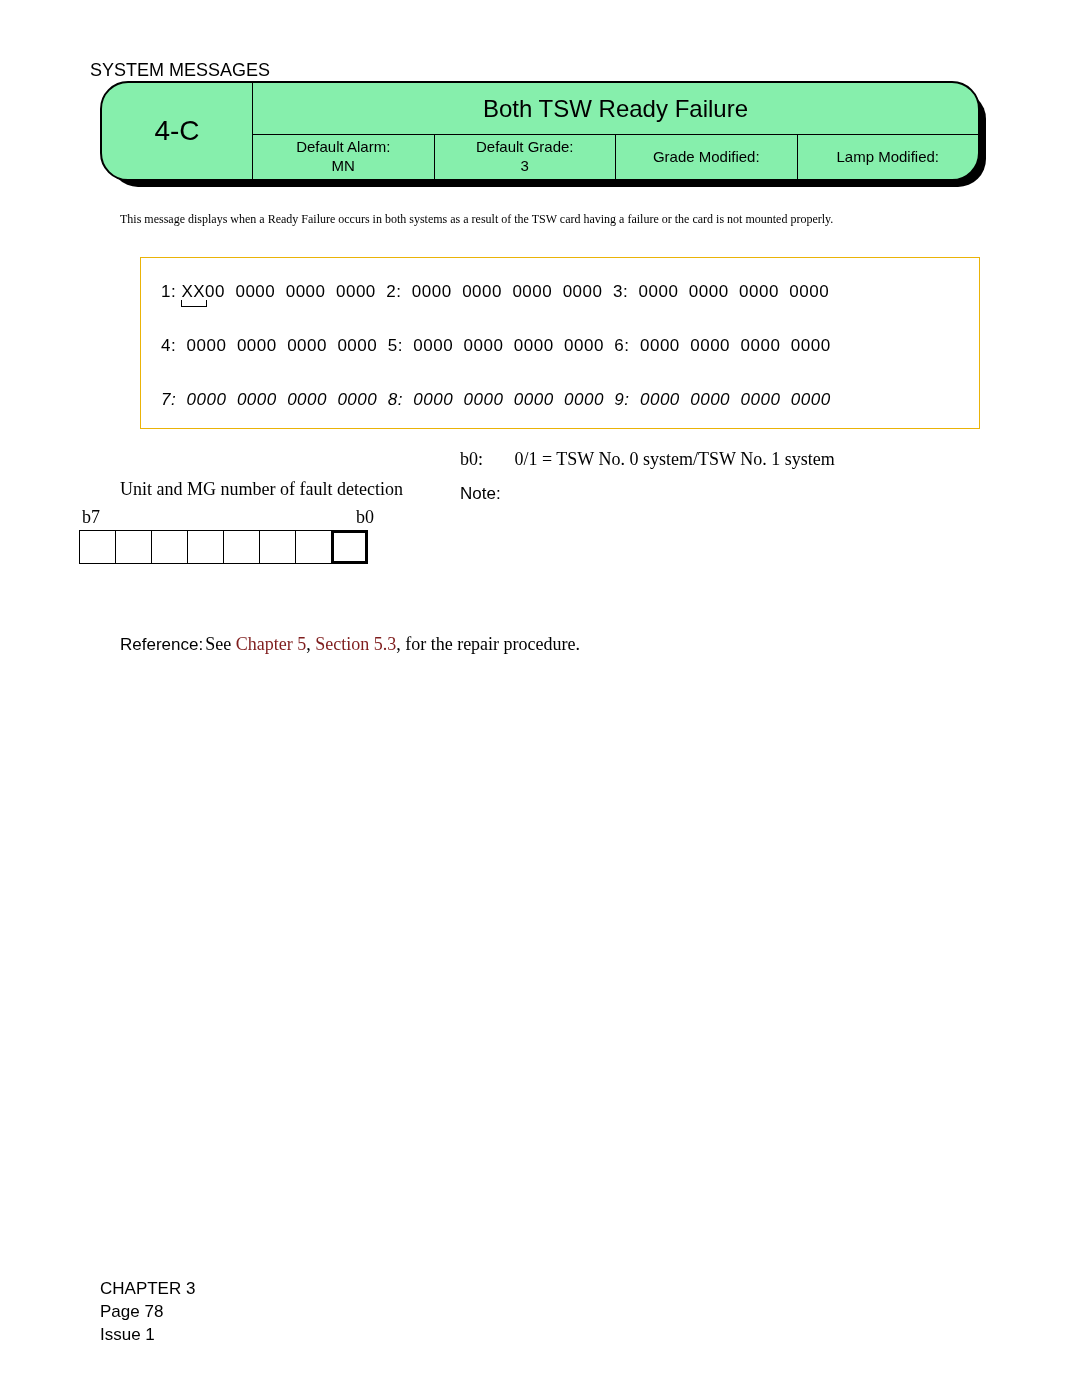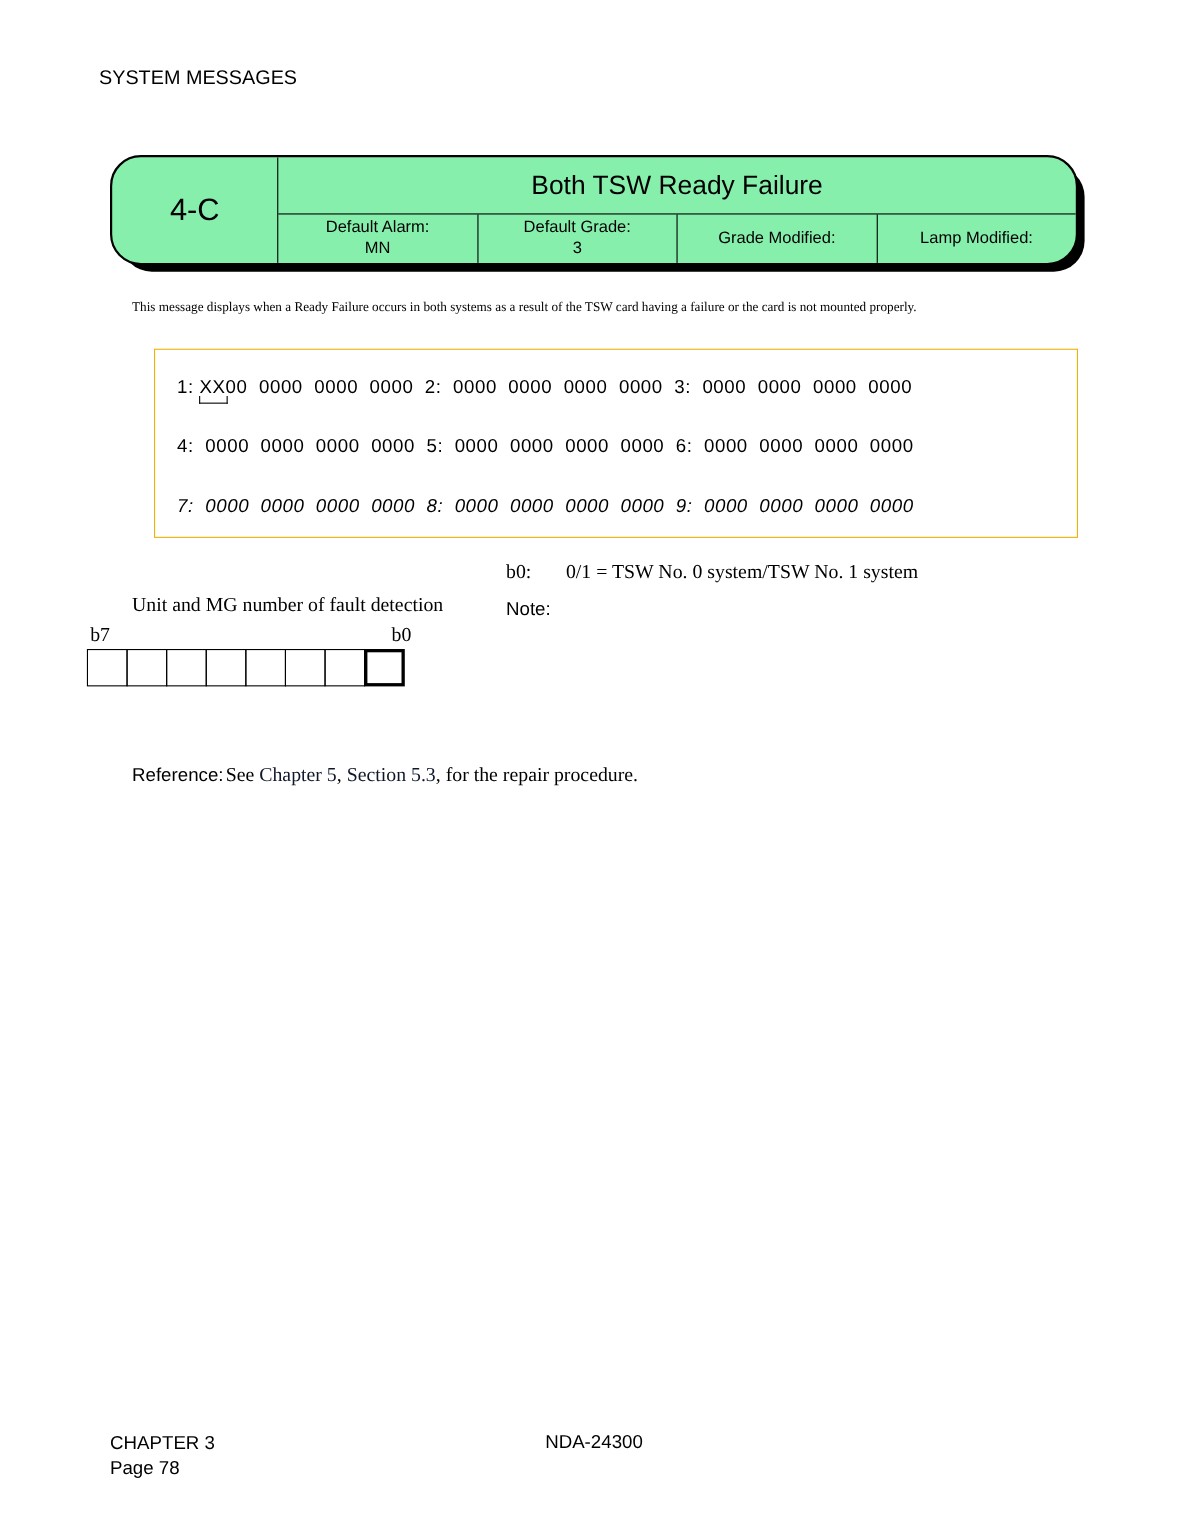--- a/index.html
+++ b/index.html
@@ -13,21 +13,20 @@
   }
   .page {
     width: 1080px;
     height: 1397px;
     padding: 60px 100px 40px 100px;
     position: relative;
   }
   .section-header {
     font-family: Arial, Helvetica, sans-serif;
     font-size: 18px;
-    margin-bottom: 60px;
     margin-left: -10px;
   }
 
   
   .titlebox {
     position: relative;
     height: 100px;
     margin-bottom: 30px;
   }
   .titlebox .shadow {
@@ -165,21 +164,21 @@
   .note { display: flex; gap: 12px; font-family: Arial, Helvetica, sans-serif; font-size: 17px; }
   .note .nk { flex: 0 0 auto; }
   .note .nv { font-family: "Times New Roman", serif; font-style: italic; font-size: 18px; line-height: 1.3; }
 
   .reference {
     margin: 70px 0 0 20px;
     font-size: 18px;
     white-space: nowrap;
   }
   .reference .lbl { font-family: Liberation Sans, sans-serif; font-size: 17px; margin-right: 2px; }
-  .reference a { color: #0f172a; text-decoration: none; }
+  .reference a { color: #7f1d1d; text-decoration: none; }
 
   .footer {
     position: absolute;
     bottom: 50px;
     left: 100px;
     right: 100px;
     font-family: Arial, Helvetica, sans-serif;
     font-size: 17px;
   }
   .footer .mid {
@@ -263,20 +262,20 @@
         <span class="nk">Note:</span>
       </div>
     </div>
   </div>
 
   <div class="reference">
     <span class="lbl">Reference:</span><span>See </span><a href="#">Chapter 5</a><span>, </span><a href="#">Section 5.3</a><span>, for the repair procedure.</span>
   </div>
 
   <div class="footer">
-    <div class="mid">NDA-24300</div>
     <div class="left">
       <div>CHAPTER 3</div>
       <div>Page 78</div>
+      <div>Issue 1</div>
     </div>
   </div>
 
 </div>
 
 </body></html>

